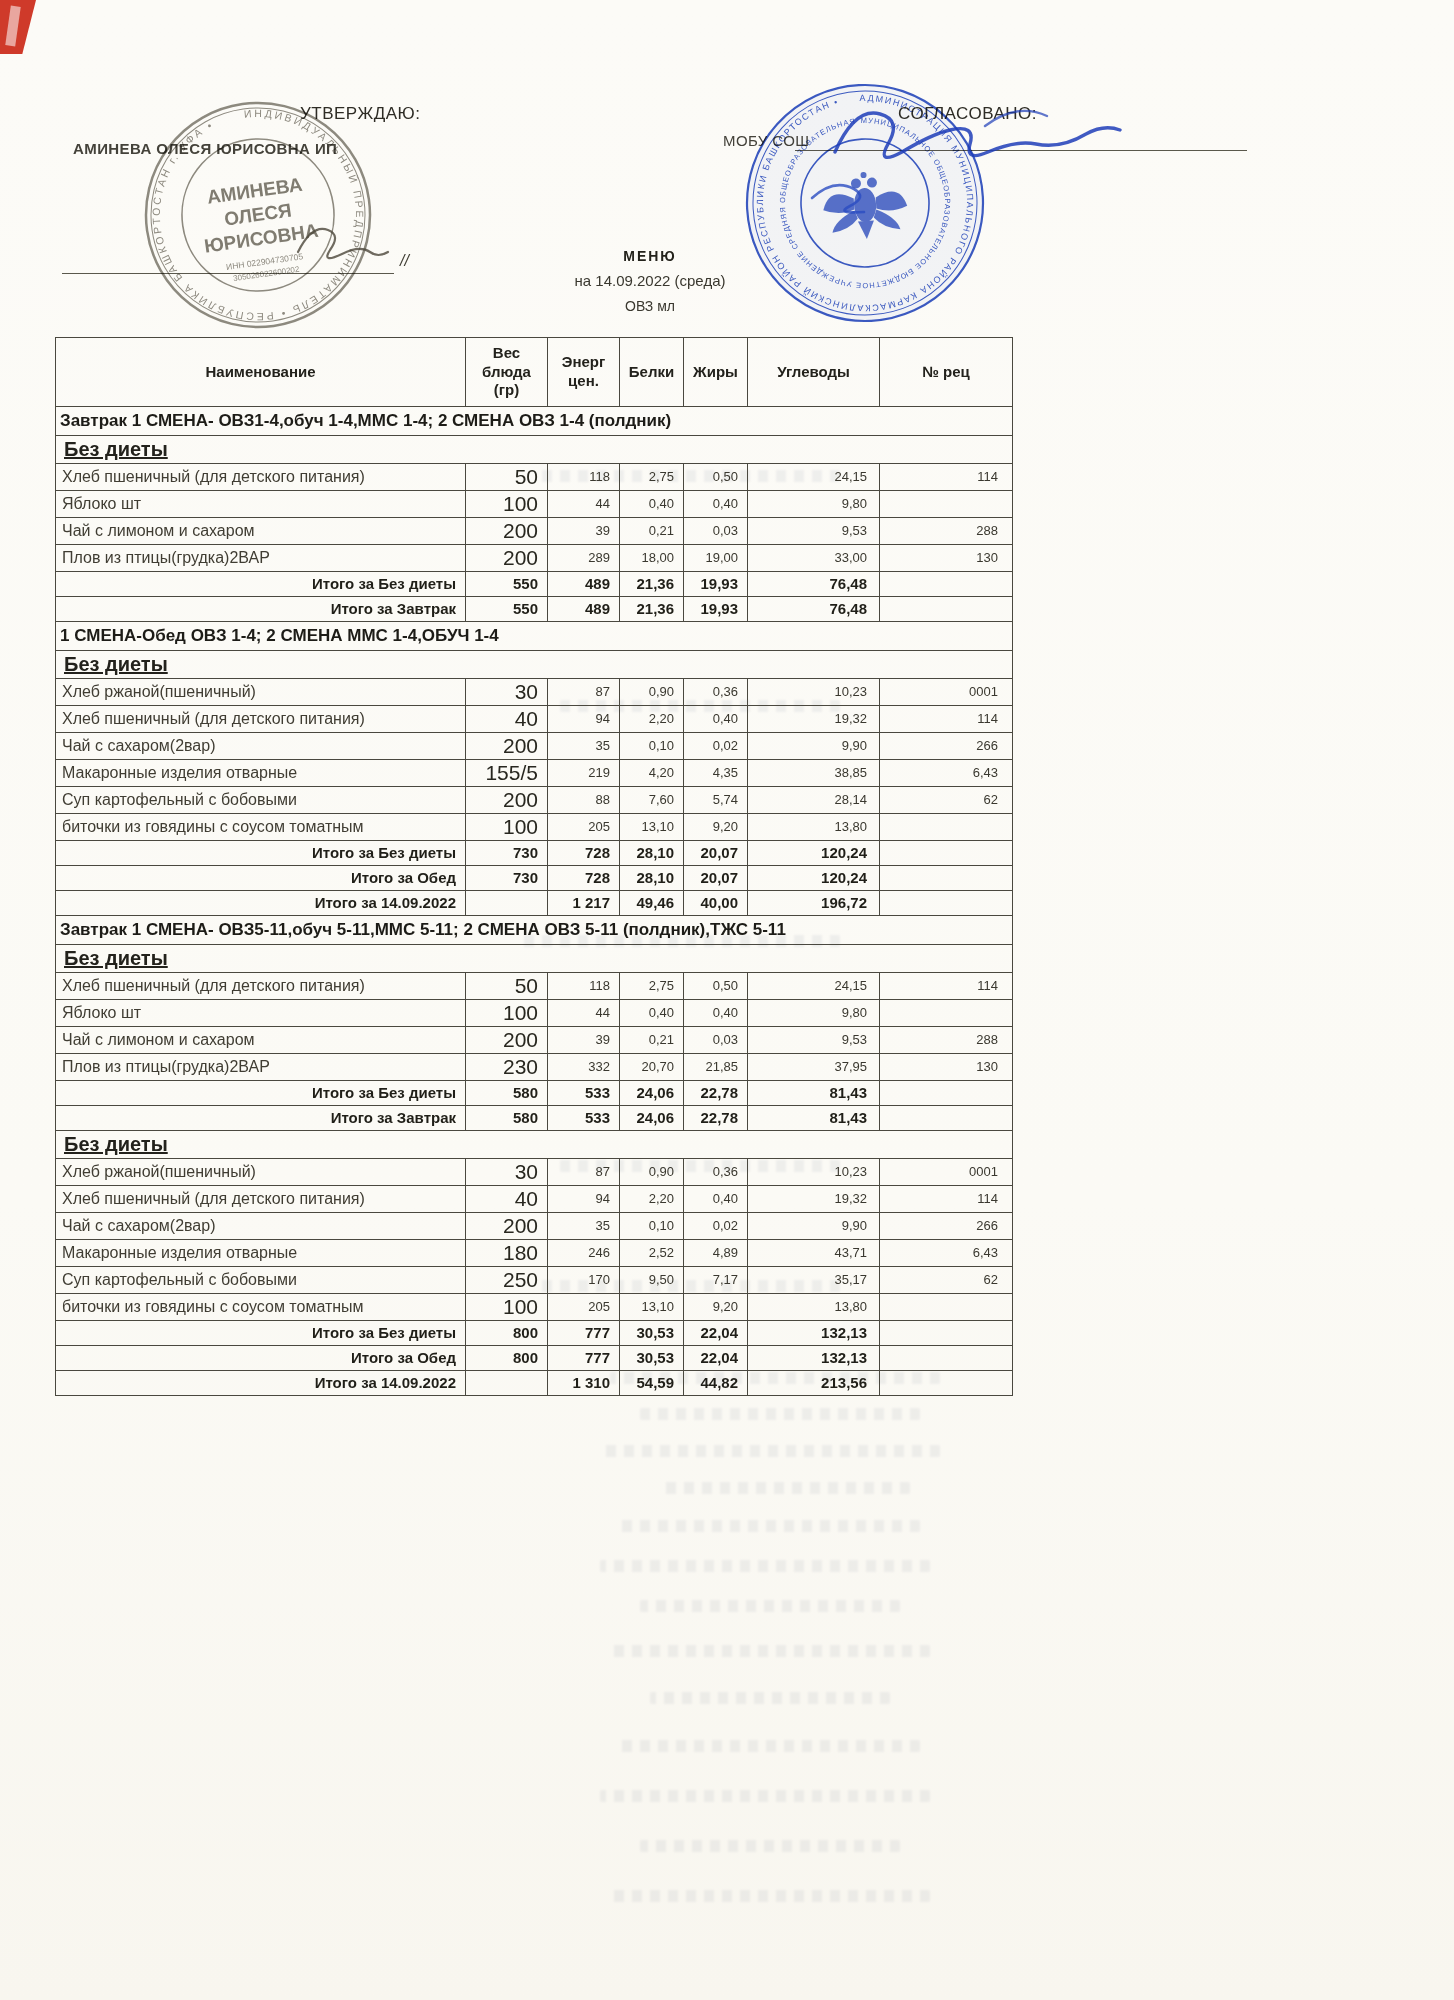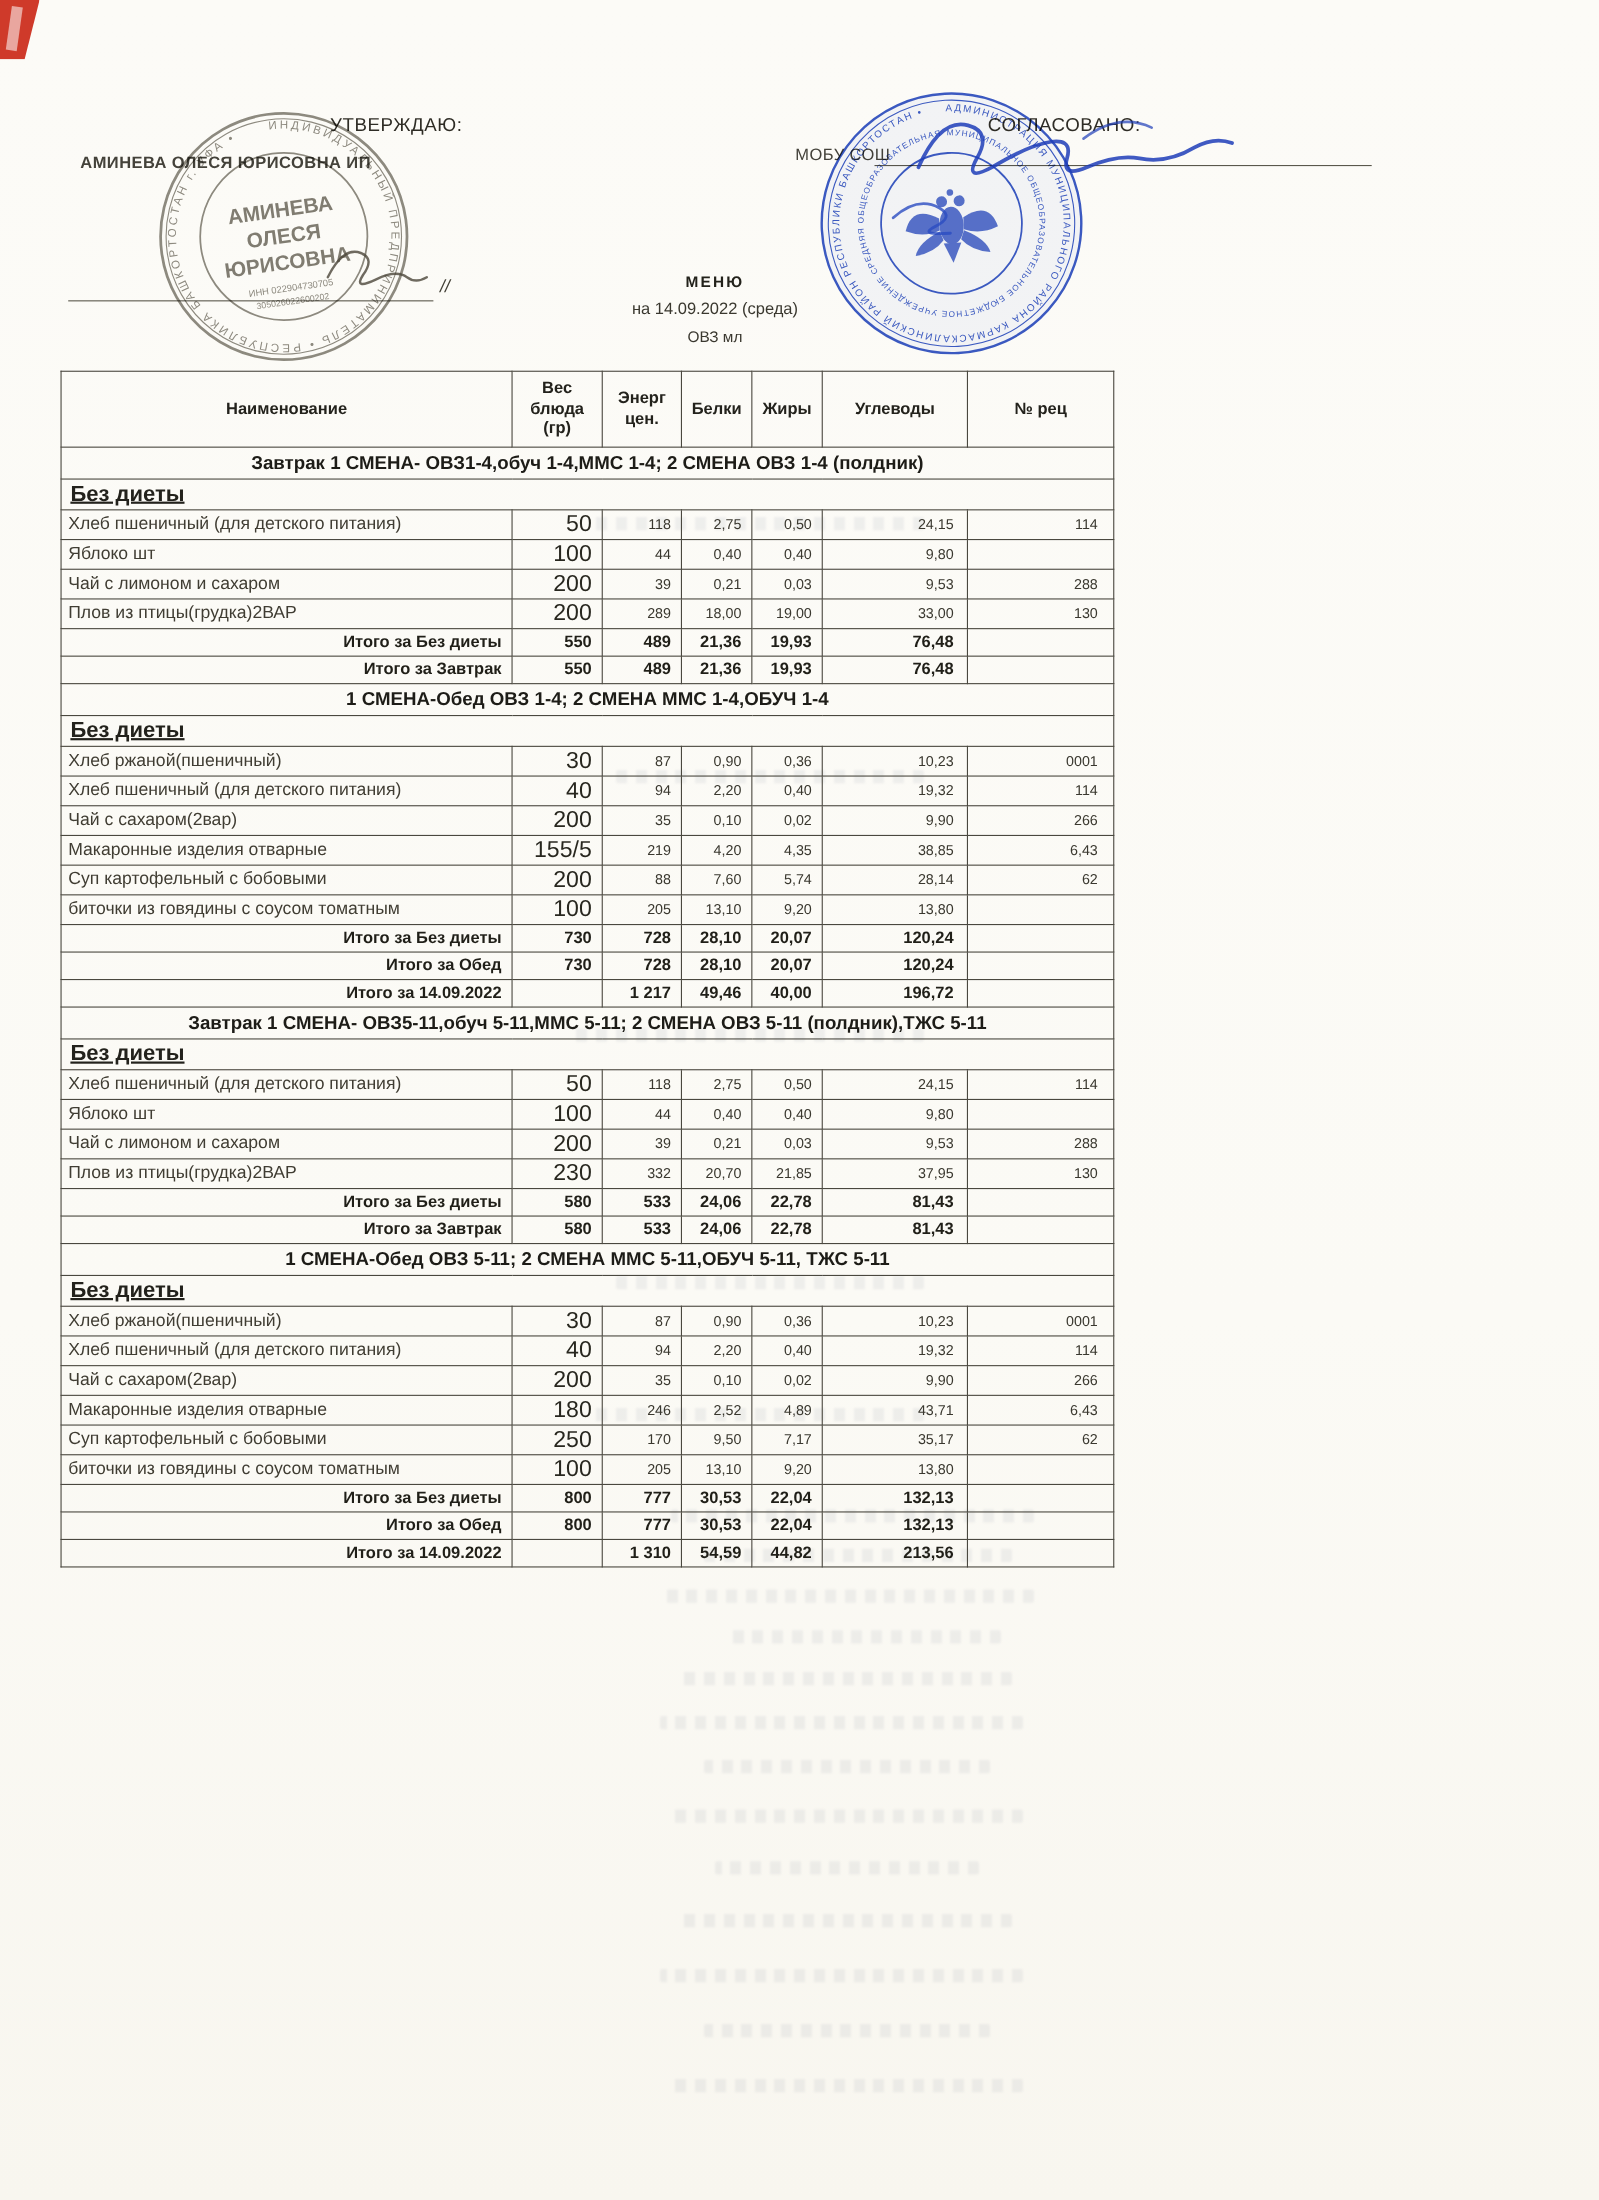--- a/index.html
+++ b/index.html
@@ -29,21 +29,21 @@
   
   .bleed{position:absolute;height:12px;opacity:.5;z-index:1;border-radius:2px;
     background:repeating-linear-gradient(90deg,rgba(108,116,138,.18) 0 10px,rgba(108,116,138,0) 10px 18px);
     filter:blur(1px);transform:scaleX(-1);}
   
   .table-wrap{position:absolute;left:55px;top:337px;z-index:2;}
   table.menu-table{border-collapse:collapse;table-layout:fixed;width:958px;}
   .menu-table th,.menu-table td{border:1px solid #4a483f;overflow:hidden;}
   .menu-table th{font-size:15px;font-weight:bold;color:#23221c;height:62px;
     padding:3px 2px;vertical-align:middle;line-height:1.25;text-align:center;}
-  td.section-title{text-align:center;font-weight:bold;font-size:17px;color:#1d1c17;padding:4px 4px;}
+  td.section-title{text-align:left;font-weight:bold;font-size:17px;color:#1d1c17;padding:4px 4px;}
   td.diet{font-weight:bold;font-size:20px;color:#23221c;padding:2px 8px;text-align:left;text-decoration:underline;}
   .item-row td{font-size:13px;color:#3a382f;padding:3px 9px 3px 6px;text-align:right;line-height:20px;}
   .item-row td.c0{text-align:left;font-size:16px;color:#403d33;}
   .item-row td.c1{font-size:21px;color:#28271f;}
   .item-row td.c5{padding-right:12px;}
   .item-row td.c6{padding-right:14px;}
   .total-row td{font-weight:bold;font-size:15px;color:#201f18;padding:2px 9px 2px 6px;text-align:right;line-height:20px;}
   .total-row td.c5{padding-right:12px;}
 </style>
 </head>
@@ -362,23 +362,20 @@
           <tr class="total-row">
             <td class="c0">Итого за Завтрак</td>
             <td class="c1">580</td>
             <td class="c2">533</td>
             <td class="c3">24,06</td>
             <td class="c4">22,78</td>
             <td class="c5">81,43</td>
             <td class="c6"></td>
           </tr>
           <tr>
-            <td colspan="7" class="section-title">1 СМЕНА-Обед  ОВЗ 5-11; 2 СМЕНА ММС 5-11,ОБУЧ 5-11, ТЖС 5-11</td>
-          </tr>
-          <tr>
             <td colspan="7" class="diet">Без диеты</td>
           </tr>
           <tr class="item-row">
             <td class="c0">Хлеб ржаной(пшеничный)</td>
             <td class="c1">30</td>
             <td class="c2">87</td>
             <td class="c3">0,90</td>
             <td class="c4">0,36</td>
             <td class="c5">10,23</td>
             <td class="c6">0001</td>

